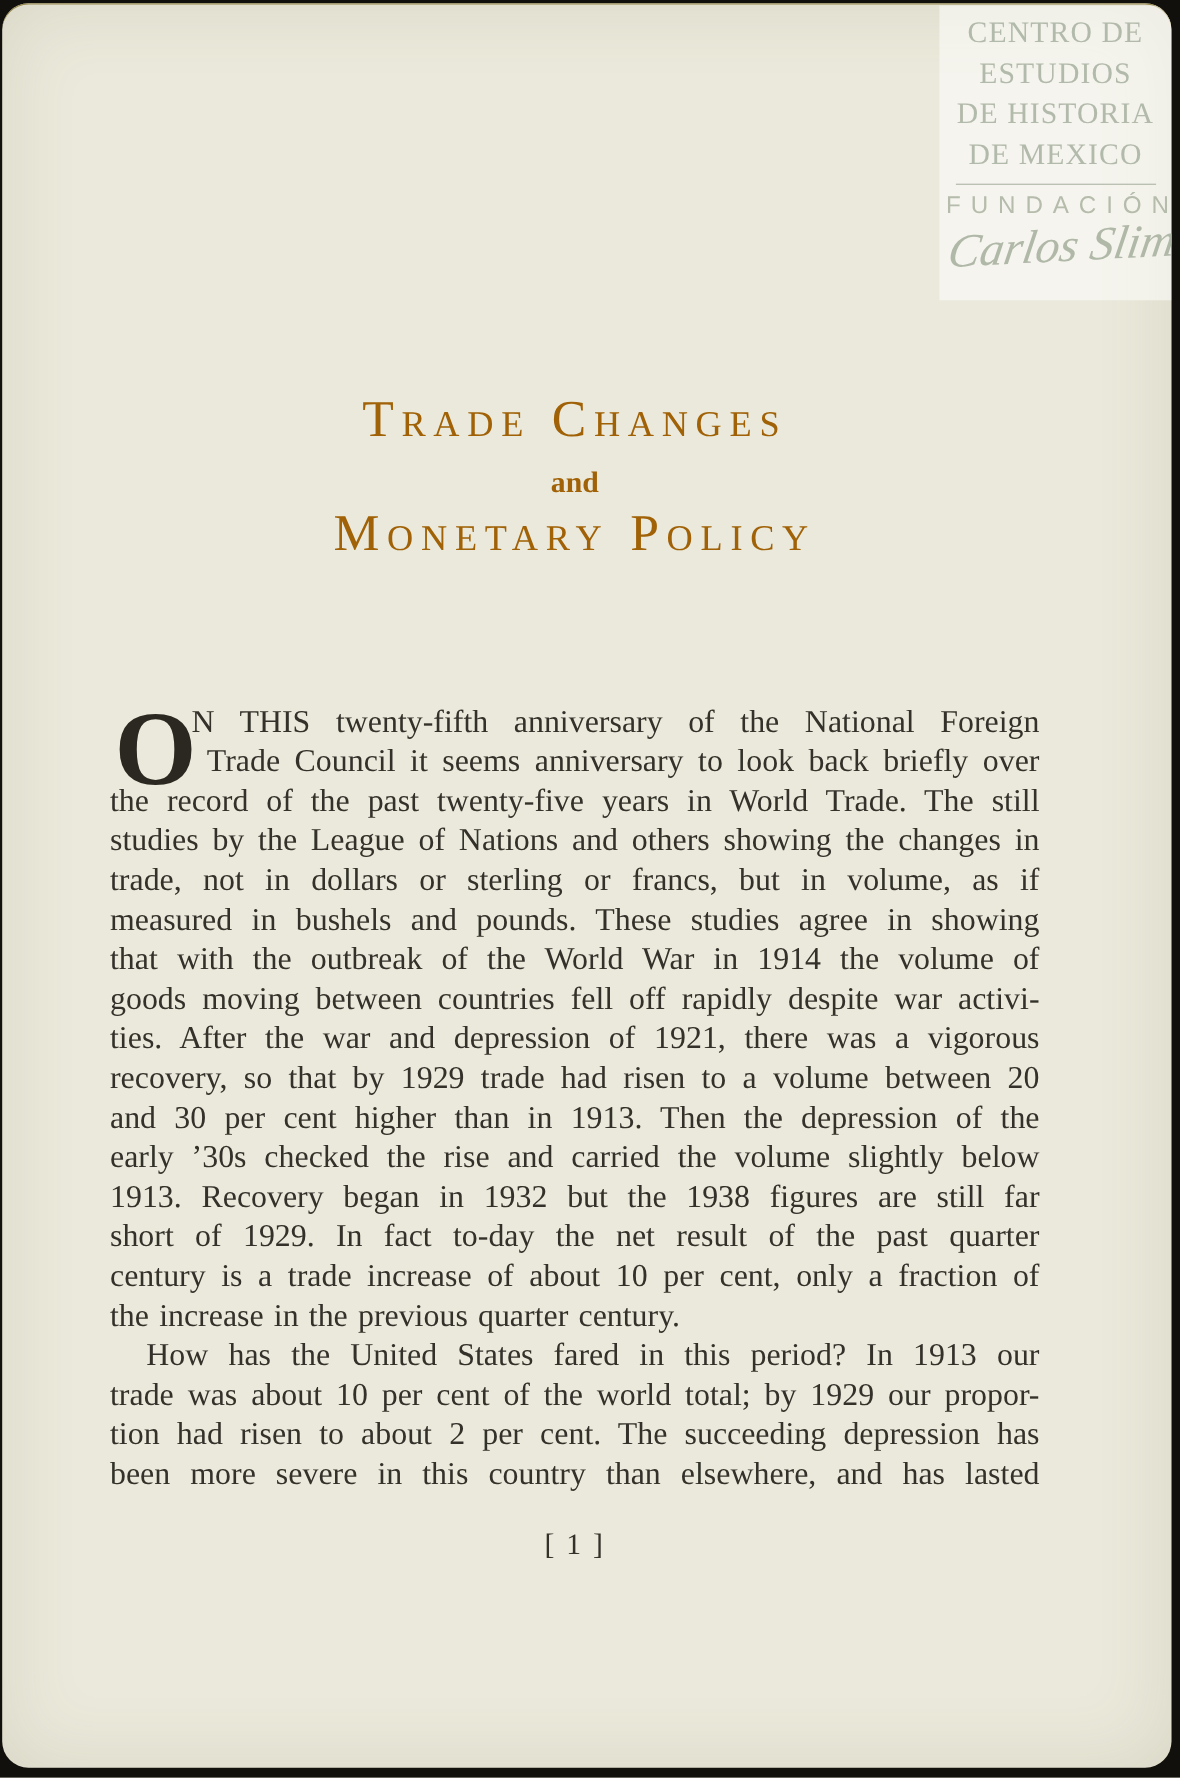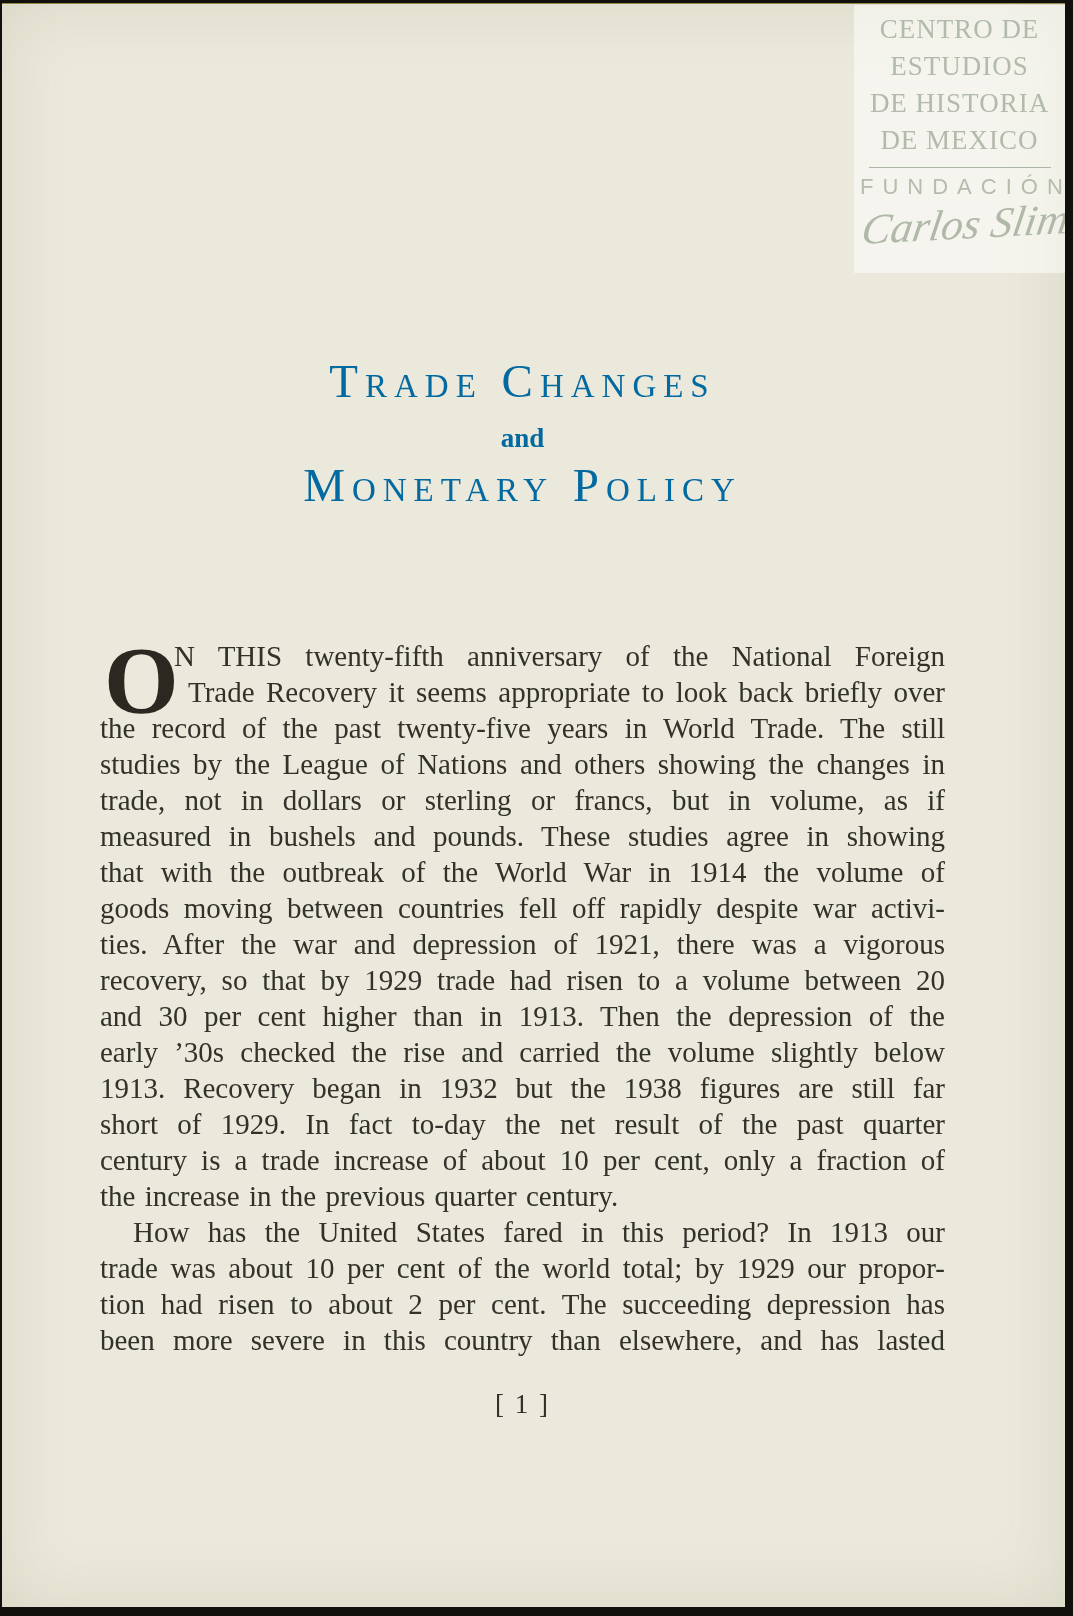--- a/index.html
+++ b/index.html
@@ -7,20 +7,21 @@
     width:1073px;height:1616px;position:relative;
     background:#12100c;
     font-family:"Liberation Serif","DejaVu Serif",serif;
     overflow:hidden;
   }
   .page{
     position:absolute;left:2px;top:3px;right:8px;bottom:9px;
     background:#eae9db;
     box-shadow:inset 0 0 70px rgba(110,100,60,0.14), inset 0 1px 0 #9a8c4e;
     overflow:hidden;
+    border-radius:24px;
   }
   
   .stamp{
     position:absolute;left:852px;top:2px;right:0;height:268px;
     background:rgba(255,255,255,0.52);
     text-align:center;
     color:#b2baab;
     padding-top:6px;box-sizing:border-box;
   }
   .stamp .org-line{
@@ -42,21 +43,21 @@
     font-size:43px;line-height:48px;
     transform:skewX(-12deg) rotate(-3deg);
     transform-origin:left bottom;
     white-space:nowrap;
     margin-top:6px;margin-left:2px;
     color:#b0b8a8;
   }
   
   .title-block{
     position:absolute;left:98px;width:845px;top:352px;
-    text-align:center;color:#0369a1;
+    text-align:center;color:#a16207;
   }
   .title-line{
     font-variant:small-caps;
     font-size:47px;line-height:52px;letter-spacing:7px;
     white-space:nowrap;
   }
   .title-connector{
     font-weight:bold;font-size:27px;line-height:30px;
     margin-top:16px;
   }
@@ -107,21 +108,21 @@
   <div class="title-block">
     <div class="title-line">Trade Changes</div>
     <div class="title-connector">and</div>
     <div class="title-line second">Monetary Policy</div>
   </div>
 
   <div class="body-block">
     <div class="para">
       <span class="drop-cap">O</span>
       <div class="bline dc1">N THIS twenty-fifth anniversary of the National Foreign</div>
-      <div class="bline dc2">Trade Recovery it seems appropriate to look back briefly over</div>
+      <div class="bline dc2">Trade Council it seems anniversary to look back briefly over</div>
       <div class="bline">the record of the past twenty-five years in World Trade. The still</div>
       <div class="bline">studies by the League of Nations and others showing the changes in</div>
       <div class="bline">trade, not in dollars or sterling or francs, but in volume, as if</div>
       <div class="bline">measured in bushels and pounds. These studies agree in showing</div>
       <div class="bline">that with the outbreak of the World War in 1914 the volume of</div>
       <div class="bline">goods moving between countries fell off rapidly despite war activi-</div>
       <div class="bline">ties. After the war and depression of 1921, there was a vigorous</div>
       <div class="bline">recovery, so that by 1929 trade had risen to a volume between 20</div>
       <div class="bline">and 30 per cent higher than in 1913. Then the depression of the</div>
       <div class="bline">early ’30s checked the rise and carried the volume slightly below</div>

